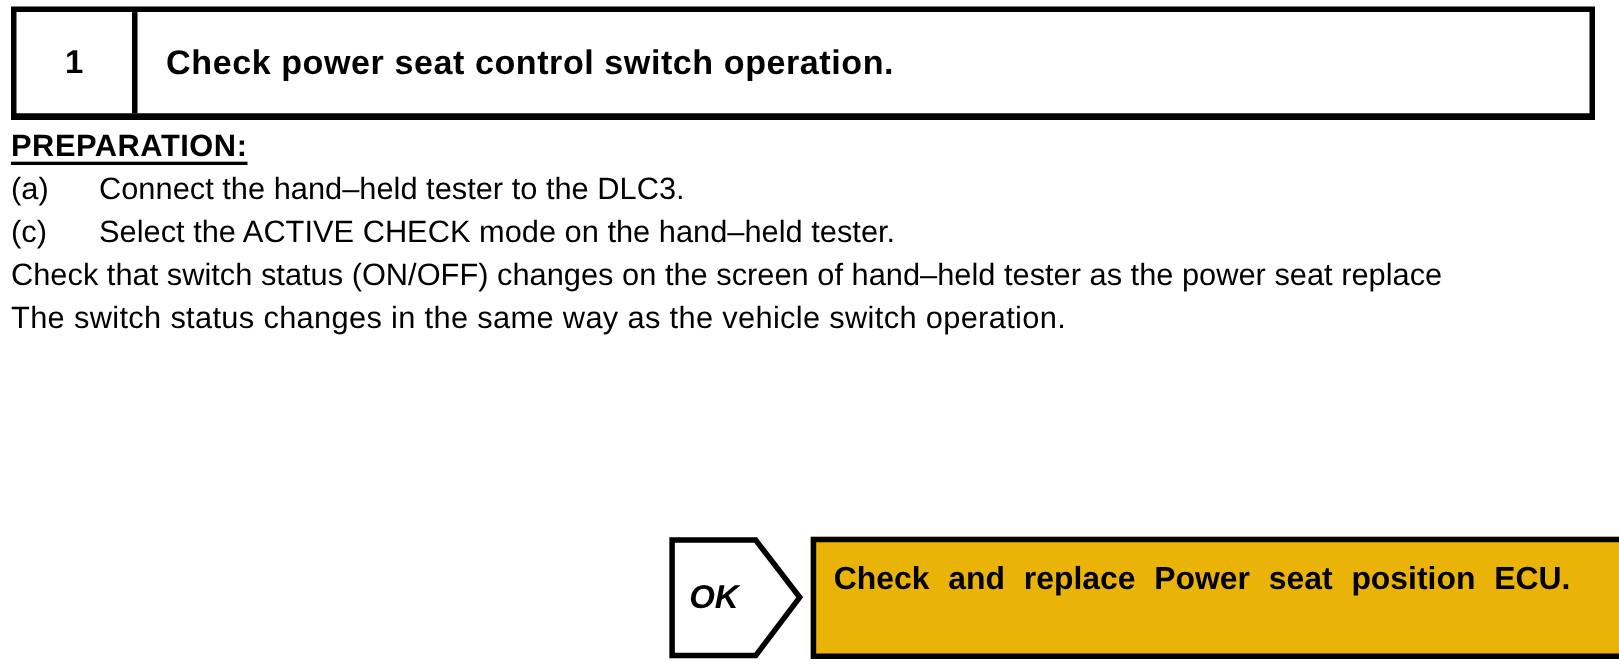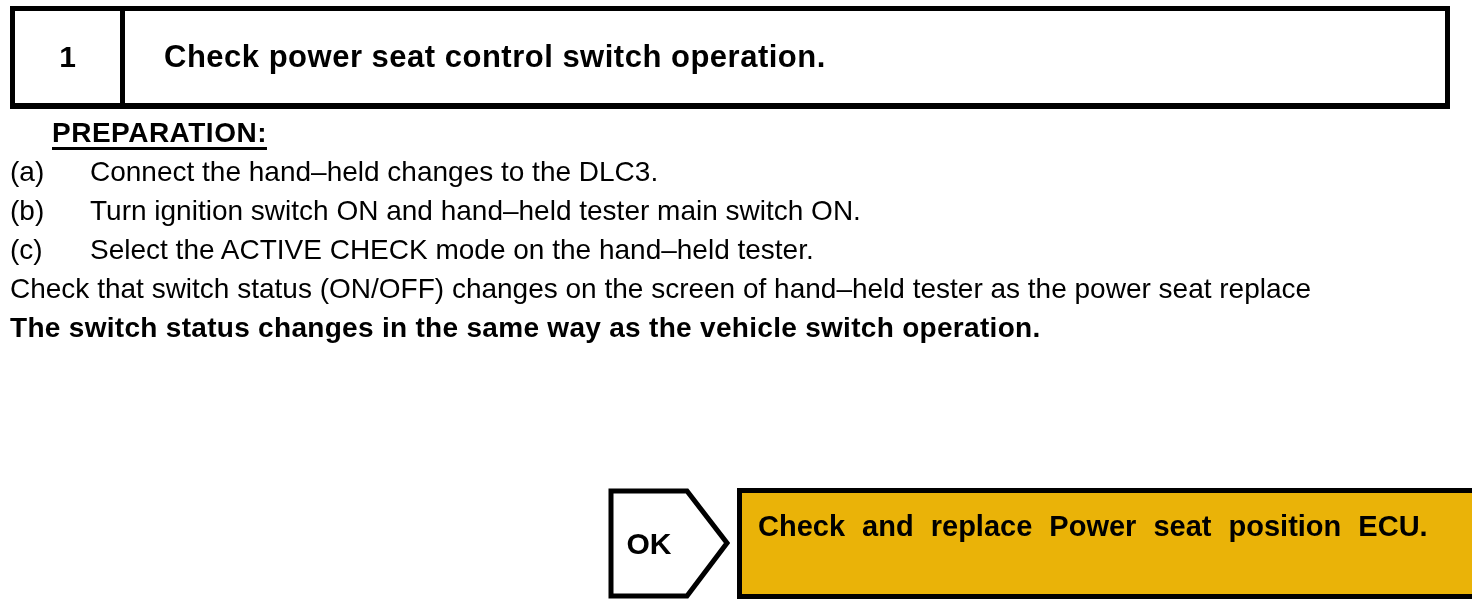--- a/index.html
+++ b/index.html
@@ -28,56 +28,54 @@
     border-right: 5px solid #000;
     display: flex; align-items: center; justify-content: center;
     font-weight: bold; font-size: 30px;
   }
   .step-title-cell {
     flex: 1;
     display: flex; align-items: center;
     padding-left: 26px;
     font-weight: bold; font-size: 31px;
     letter-spacing: 0.5px;
-    margin-left: 13px;
   }
 
   
   .content {
     position: absolute;
     left: 10px; top: 113px;
     width: 1456px;
     font-size: 28px;
     line-height: 39px;
     white-space: nowrap;
   }
   .heading {
     font-weight: bold;
     text-decoration: underline;
     text-decoration-thickness: 3px;
     text-underline-offset: 5px;
     letter-spacing: 0.5px;
-    margin-left: 42px;
   }
   .list-item .marker { display: inline-block; width: 80px; }
-  .bold-line { font-weight: bold; letter-spacing: 0.3px; }
+  .bold-line { font-weight: normal; letter-spacing: 0.3px; }
 
   
   .flow-arrow {
     position: absolute;
     left: 608px; top: 488px;
     width: 122px; height: 111px;
   }
   .flow-arrow svg { position: absolute; inset: 0; }
   .flow-arrow .arrow-label {
     position: absolute;
     left: 0; top: 0;
     width: 82px; height: 111px;
     display: flex; align-items: center; justify-content: center;
-    font-weight: bold; font-size: 30px;
+    font-weight: bold; font-size: 30px; font-style: italic;
   }
   .action-box {
     position: absolute;
     left: 737px; top: 488px;
     width: 760px; height: 111px;
     border: 5px solid #000;
     border-right-width: 7px;
     background: #eab308;
     font-weight: bold; font-size: 29px;
     word-spacing: 9px;
@@ -93,24 +91,21 @@
   <div class="step-header">
     <div class="step-number-cell">1</div>
     <div class="step-title-cell">Check power seat control switch operation.</div>
   </div>
 
   <div class="content">
 
     <div class="heading">PREPARATION:</div>
 
     <div class="list-item">
-      <span class="marker">(a)</span><span>Connect the hand–held changes to the DLC3.</span>
-    </div>
-    <div class="list-item">
-      <span class="marker">(b)</span><span>Turn ignition switch ON and hand–held tester main switch ON.</span>
+      <span class="marker">(a)</span><span>Connect the hand–held tester to the DLC3.</span>
     </div>
     <div class="list-item">
       <span class="marker">(c)</span><span>Select the ACTIVE CHECK mode on the hand–held tester.</span>
     </div>
 
     <div>Check that switch status (ON/OFF) changes on the screen of hand–held tester as the power seat replace</div>
 
     <div class="bold-line">The switch status changes in the same way as the vehicle switch operation.</div>
   </div>
 

